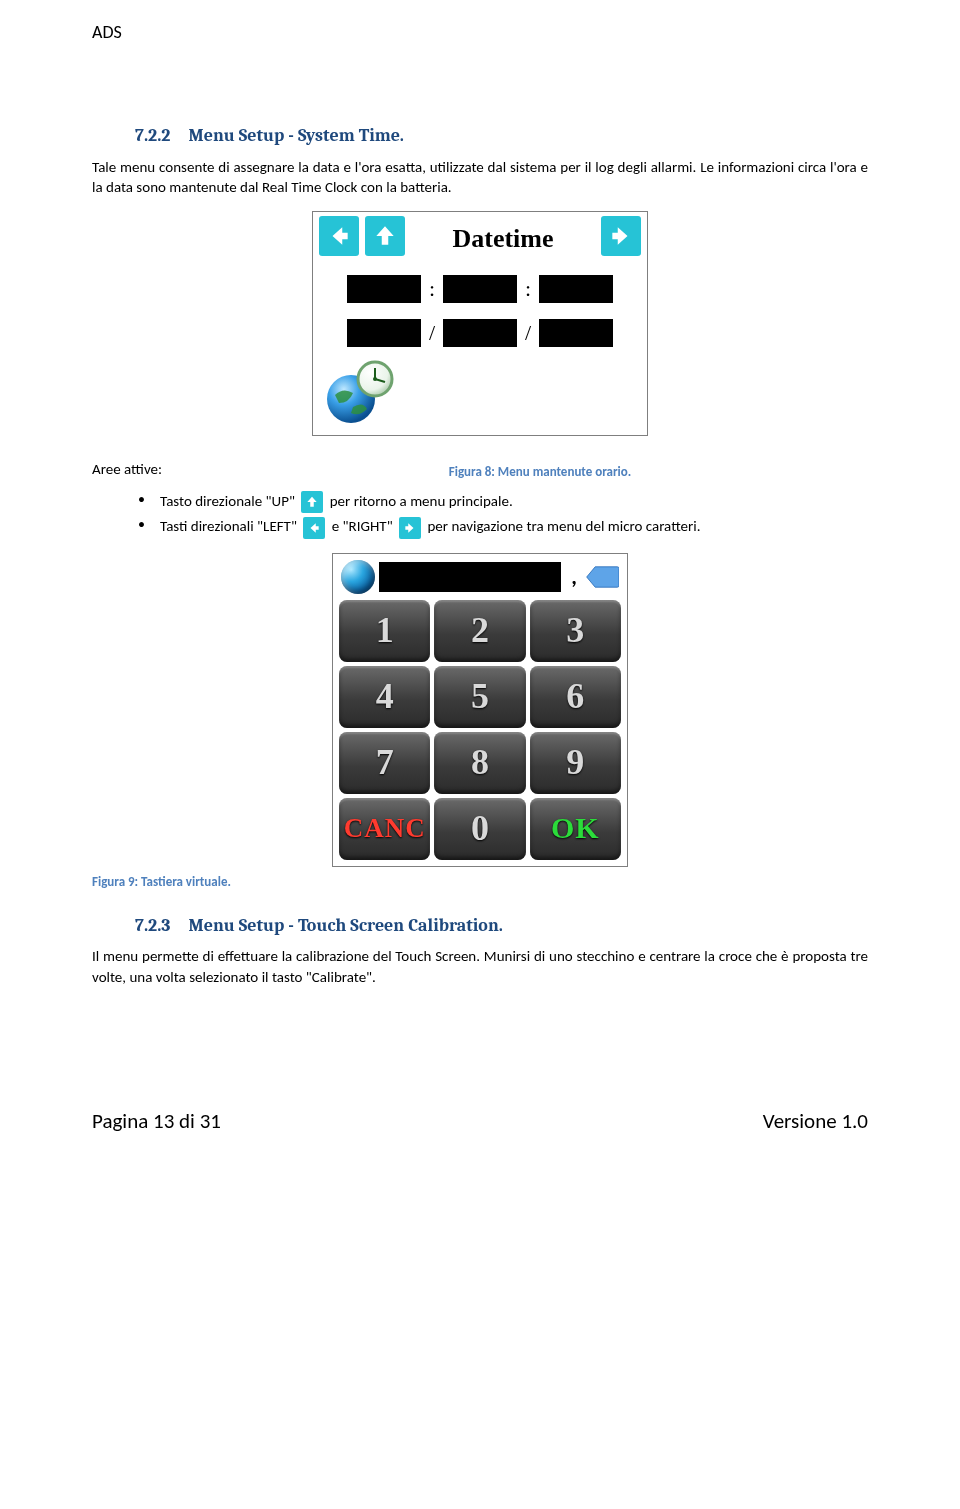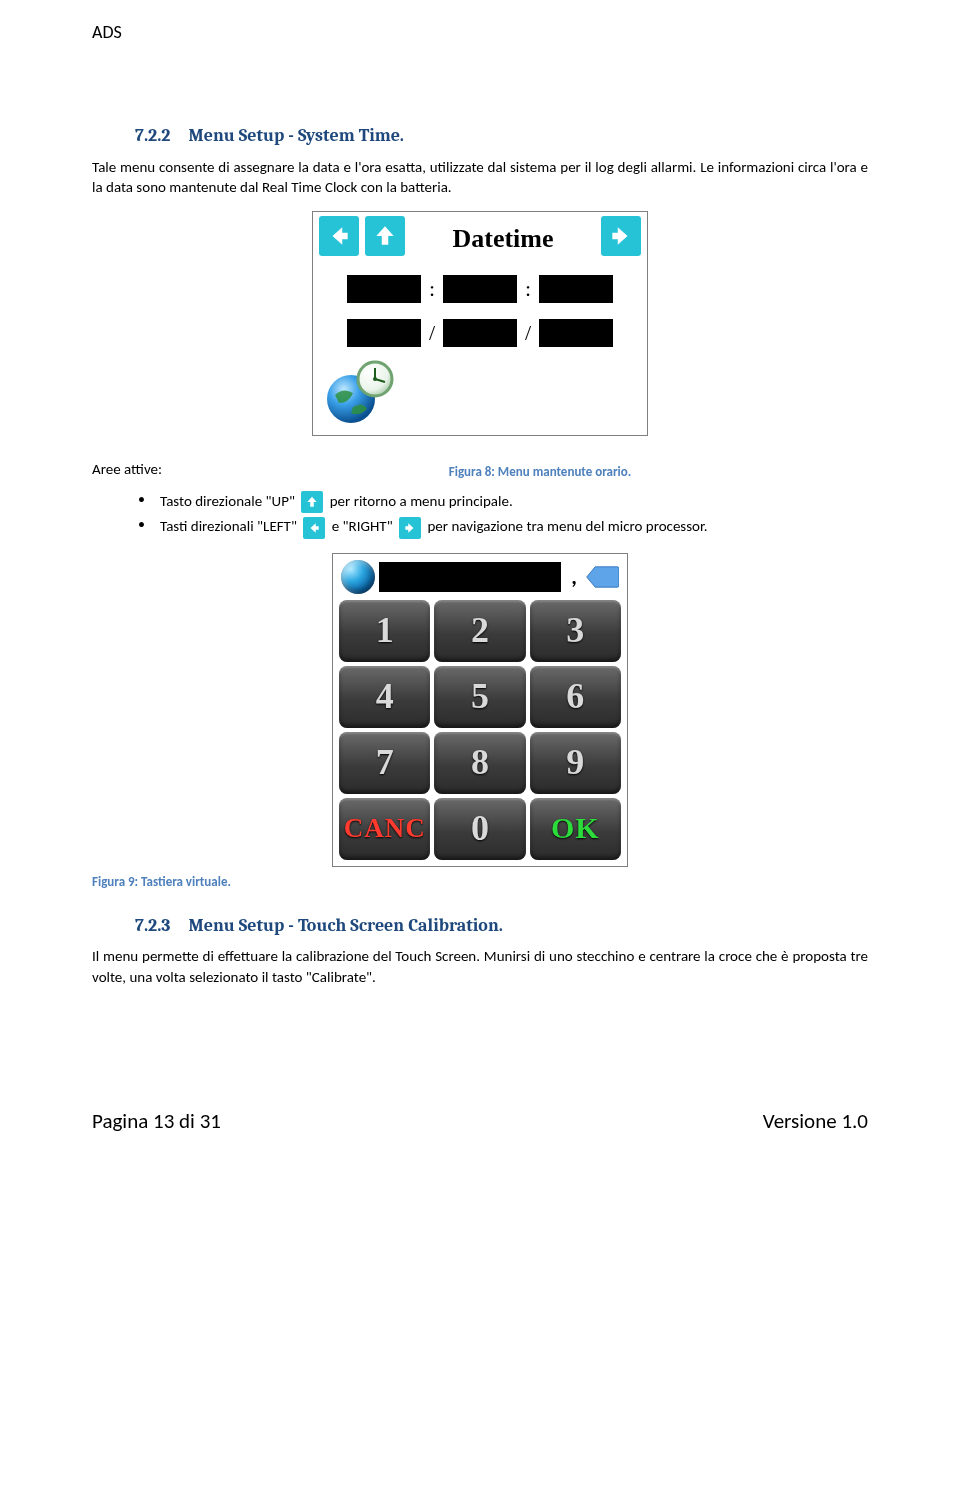--- a/index.html
+++ b/index.html
@@ -244,21 +244,21 @@
         <svg viewBox="0 0 24 24">
           <path d="M15 4 L6 12 L15 20 L15 15 L20 15 L20 9 L15 9 Z" fill="#fff"></path>
         </svg>
       </span>
     <span> e "RIGHT" </span>
     <span class="tiny-btn">
         <svg viewBox="0 0 24 24">
           <path d="M9 4 L18 12 L9 20 L9 15 L4 15 L4 9 L9 9 Z" fill="#fff"></path>
         </svg>
       </span>
-    <span> per navigazione tra menu del micro processor.</span>
+    <span> per navigazione tra menu del micro caratteri.</span>
   </li>
 </ul>
 
 <div class="fig-wrap">
   <div class="keypad">
     <div class="kp-top">
       <span class="orb"></span>
       <span class="kp-display"></span>
       <span class="kp-comma">,</span>
       <span class="kp-back">

